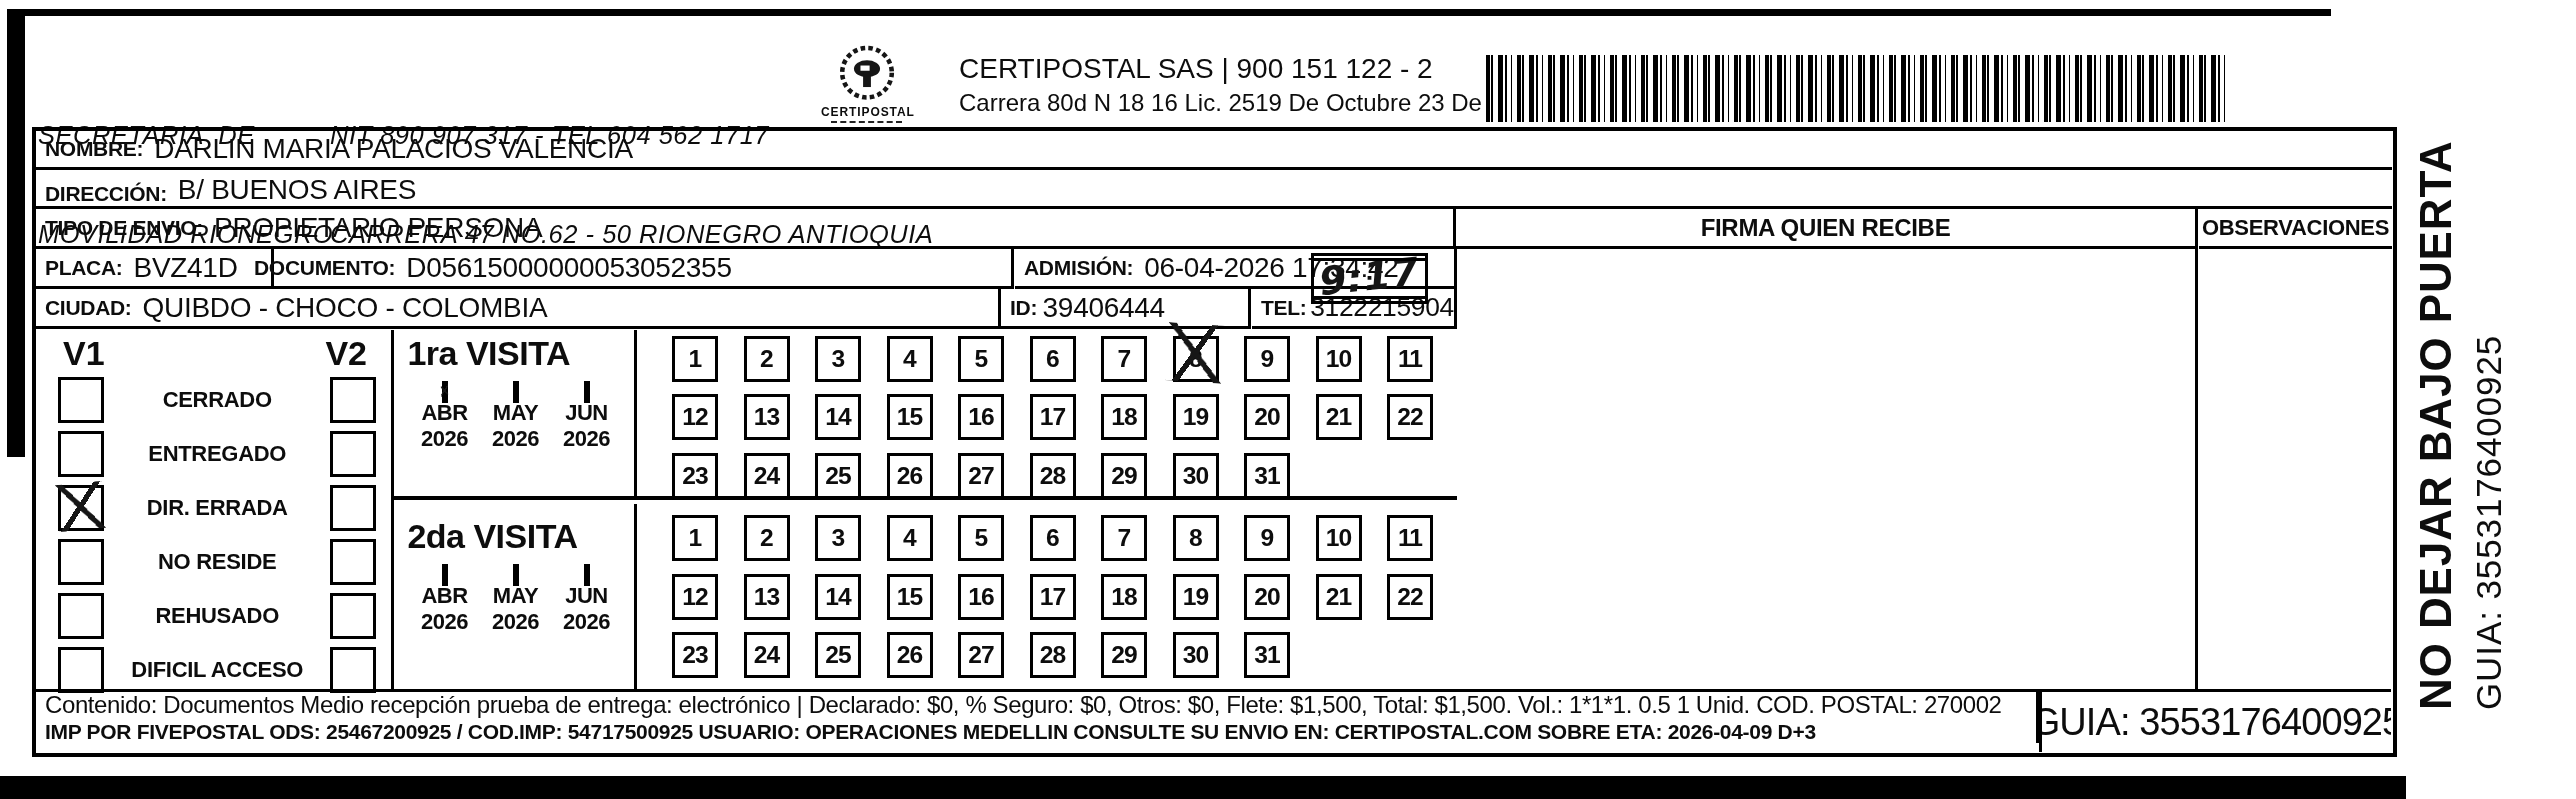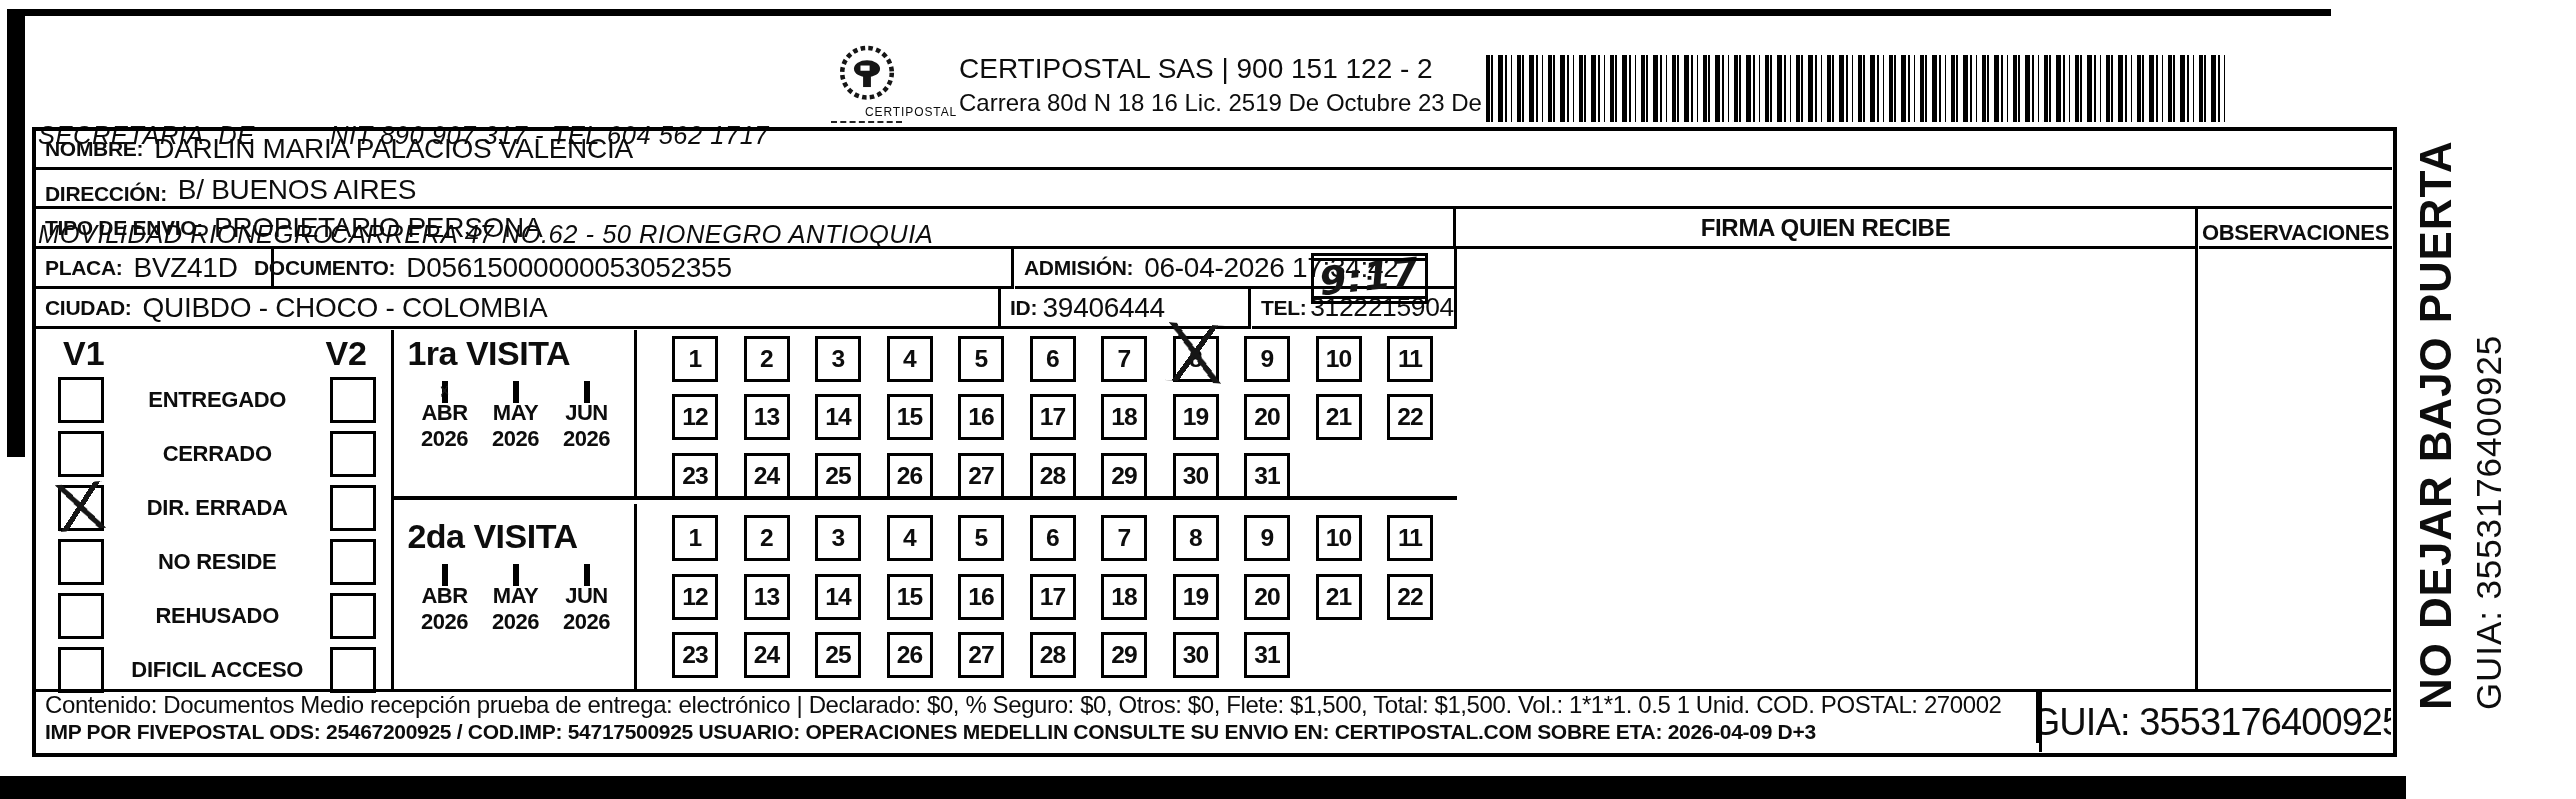--- a/index.html
+++ b/index.html
@@ -8,21 +8,21 @@
     font-family:"Liberation Sans",sans-serif;color:#0d0d0d;overflow:hidden;
     -webkit-font-smoothing:none;
   }
   .abs{position:absolute;}
   .bar{background:#000;}
   
   .hdr-txt{font-size:25.5px;line-height:33px;letter-spacing:0.5px;white-space:pre;font-style:italic;}
   .hdr-big{font-size:28px;line-height:36px;}
   .hdr-sm{font-size:24px;line-height:31px;}
   .logo-wrap{width:91px;text-align:center;}
-  .logo-sub{font-size:12px;font-weight:400;letter-spacing:0.9px;margin-top:-1.8px;margin-left:44px;}
+  .logo-sub{font-size:12px;font-weight:700;letter-spacing:0.9px;margin-top:-1.8px;}
   .logo-dash{border-top:2.7px dashed #222;width:71px;margin:1.8px auto 0 auto;}
   .barcode{
     background:repeating-linear-gradient(90deg,#000 0 3.6px,#fff 3.6px 5.5px,#000 5.5px 7.3px,#fff 7.3px 12px,
       #000 12px 17.3px,#fff 17.3px 19px,#000 19px 21px,#fff 21px 24.6px,#000 24.6px 26.4px,#fff 26.4px 31px);
   }
   
   .sheet{left:32px;top:127px;width:2365px;height:630px;border:4.6px solid #000;box-sizing:border-box;}
   .cell{position:absolute;box-sizing:border-box;display:flex;align-items:center;overflow:hidden;}
   .bb{border-bottom:3.6px solid #000;}
   .br{border-right:3.6px solid #000;}
@@ -126,21 +126,21 @@
     <span class="val">B/ BUENOS AIRES</span>
   </div>
 
   <div class="cell bb br" style="left:0;top:78px;width:1420px;height:40px;">
     <span class="lbl">TIPO DE ENVIO:</span>
     <span class="val">PROPIETARIO PERSONA</span>
   </div>
   <div class="cell bb br hdr-cell" style="left:1420px;top:78px;width:742px;height:40px;">
     <span>FIRMA QUIEN RECIBE</span>
   </div>
-  <div class="cell bb hdr-cell" style="left:2163px;top:78px;width:193px;height:40px;font-size:22px;align-items:flex-end;">
+  <div class="cell bb hdr-cell" style="left:2163px;top:78px;width:193px;height:40px;font-size:22px;">
     <span>OBSERVACIONES</span>
   </div>
 
   <div class="cell bb br" style="left:0;top:118px;width:238px;height:40px;">
     <span class="lbl">PLACA:</span>
     <span class="val">BVZ41D</span>
   </div>
   <div class="cell bb br" style="left:209px;top:118px;width:769px;height:40px;text-align:center;">
     <span class="lbl">DOCUMENTO:</span>
     <span class="val">D05615000000053052355</span>
@@ -168,27 +168,27 @@
 
   <div class="abs vpanel">
     <div class="vp-head">
       <span>V1</span>
       <span>V2</span>
     </div>
     <div>
 
         <div class="opt-row">
           <span class="cb"></span>
+          <span class="opt-label">CERRADO</span>
+          <span class="cb"></span>
+        </div>
+
+        <div class="opt-row">
+          <span class="cb"></span>
           <span class="opt-label">ENTREGADO</span>
-          <span class="cb"></span>
-        </div>
-
-        <div class="opt-row">
-          <span class="cb"></span>
-          <span class="opt-label">CERRADO</span>
           <span class="cb"></span>
         </div>
 
         <div class="opt-row">
           <span class="cb marked"></span>
           <span class="opt-label">DIR. ERRADA</span>
           <span class="cb"></span>
         </div>
 
         <div class="opt-row">

